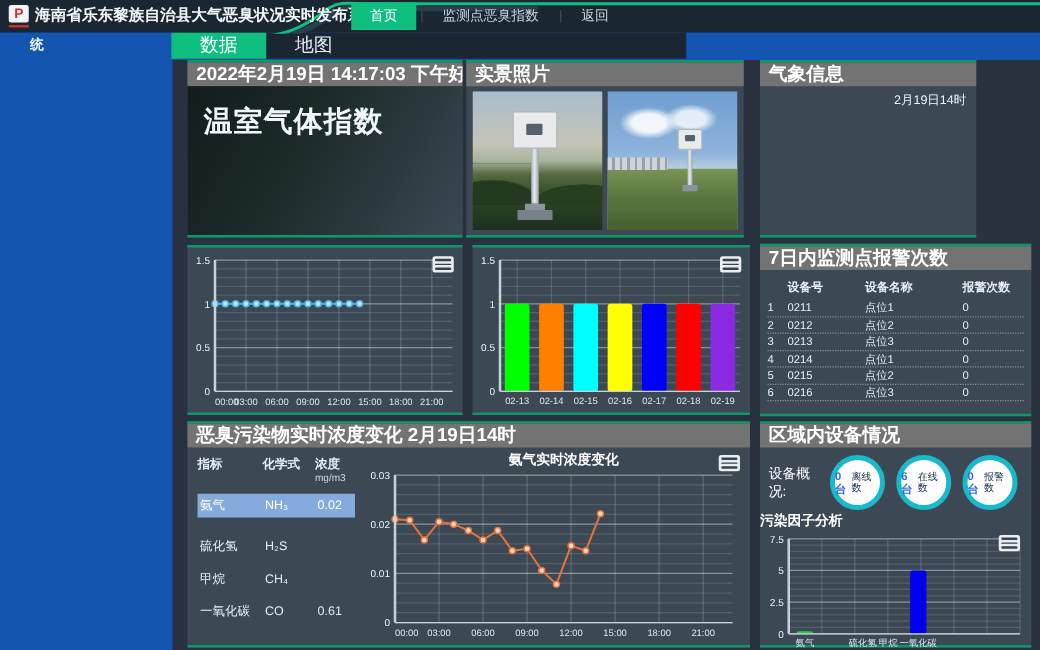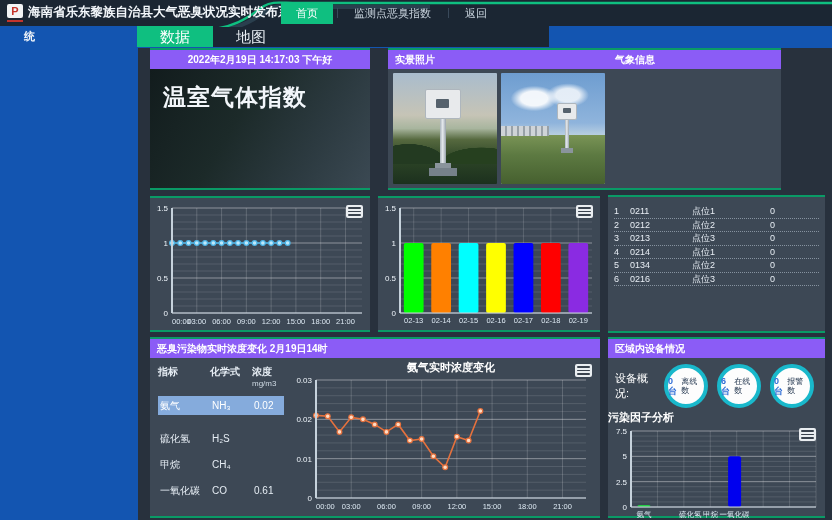--- a/index.html
+++ b/index.html
@@ -22,23 +22,23 @@
   .nav-item.active{background:#0fbf80;color:#fff;height:22px;line-height:22px;align-self:flex-start;margin-top:2px;padding:0 15px;margin-right:4px;}
   
   .tabstrip{position:absolute;left:0;top:26px;width:832px;height:21px;z-index:4;}
   .strip-bg{position:absolute;left:137px;top:0;width:412px;height:21px;background:#1b2633;}
   .title-wrap{position:absolute;left:24px;top:0;line-height:21px;color:#f2f6fa;font-size:11px;font-weight:bold;}
   .tab{position:absolute;top:0;height:21px;width:76px;text-align:center;line-height:21px;font-size:15px;color:#e8eef4;cursor:pointer;}
   .tab.active{background:#0fbf80;color:#fff;}
   
   .main{position:absolute;left:138px;top:48px;width:694px;height:472px;background:#28313d;}
   .panel{position:absolute;background:#3d4855;border-top:2px solid #0a9a66;border-bottom:2px solid #0a9a66;box-sizing:border-box;}
-  .panel-header{height:19px;line-height:19px;background:#8b5cf6;color:#fff;font-size:10px;font-weight:bold;padding:0 7px;white-space:nowrap;overflow:hidden;}
+  .panel-header{height:19px;line-height:19px;background:#737373;color:#fff;font-size:15px;font-weight:bold;padding:0 7px;white-space:nowrap;overflow:hidden;}
   #p-datetime{left:12px;top:0;width:220px;height:142px;}
-  #p-photos  {left:250px;top:0;width:222px;height:142px;}
+  #p-photos  {left:235px;top:0;width:222px;height:142px;}
   #p-weather {left:470px;top:0;width:173px;height:142px;}
   #p-trend   {left:12px;top:148px;width:220px;height:136px;}
   #p-daily   {left:240px;top:148px;width:222px;height:136px;}
   #p-alarms  {left:470px;top:147px;width:217px;height:138px;}
   #p-odor    {left:12px;top:289px;width:450px;height:181px;}
   #p-devices {left:470px;top:289px;width:217px;height:181px;}
   #p-datetime .panel-header{text-align:center;}
   
   .gh-body{height:119px;background:linear-gradient(120deg,#121c1d 0%,#1c2a29 40%,#2c3a40 72%,#3b4953 100%);}
   .gh-title{padding:13px 0 0 13px;font-size:23px;font-weight:bold;color:#f2f6fa;letter-spacing:1px;}
@@ -157,20 +157,23 @@
           </div>
           <div class="st-pole" style="width:4px;height:28px;"></div>
           <div class="st-base" style="width:12px;height:5px;"></div>
         </div>
       </div>
     </div>
   </div>
 
   <div class="panel" id="p-weather">
     <div class="panel-header">气象信息</div>
+    <div class="weather-body">
+      <span class="weather-time">2月19日14时</span>
+    </div>
   </div>
 
   <div class="panel" id="p-trend">
     <div class="chart-body">
       <svg width="218" height="131">
           <line x1="22" x2="212" y1="115" y2="115" stroke="#ffffff" stroke-opacity="0.12"></line>
           <line x1="22" x2="212" y1="108" y2="108" stroke="#ffffff" stroke-opacity="0.12"></line>
           <line x1="22" x2="212" y1="101" y2="101" stroke="#ffffff" stroke-opacity="0.12"></line>
           <line x1="22" x2="212" y1="94" y2="94" stroke="#ffffff" stroke-opacity="0.12"></line>
           <line x1="22" x2="212" y1="87" y2="87" stroke="#ffffff" stroke-opacity="0.12"></line>
@@ -289,21 +292,28 @@
         </svg>
       <div class="burger" style="top:7px;right:7px;">
           <span></span>
           <span></span>
           <span></span>
         </div>
     </div>
   </div>
 
   <div class="panel" id="p-alarms">
+    <div class="panel-header">7日内监测点报警次数</div>
     <div class="alarm-table" id="alarm-table">
+        <div class="alarm-head">
+          <span></span>
+          <span>设备号</span>
+          <span>设备名称</span>
+          <span>报警次数</span>
+        </div>
         <div class="alarm-row">
           <span>1</span>
           <span>0211</span>
           <span>点位1</span>
           <span>0</span>
         </div>
         <div class="alarm-row">
           <span>2</span>
           <span>0212</span>
           <span>点位2</span>
@@ -316,21 +326,21 @@
           <span>0</span>
         </div>
         <div class="alarm-row">
           <span>4</span>
           <span>0214</span>
           <span>点位1</span>
           <span>0</span>
         </div>
         <div class="alarm-row">
           <span>5</span>
-          <span>0134</span>
+          <span>0215</span>
           <span>点位2</span>
           <span>0</span>
         </div>
         <div class="alarm-row">
           <span>6</span>
           <span>0216</span>
           <span>点位3</span>
           <span>0</span>
         </div>
       </div>

